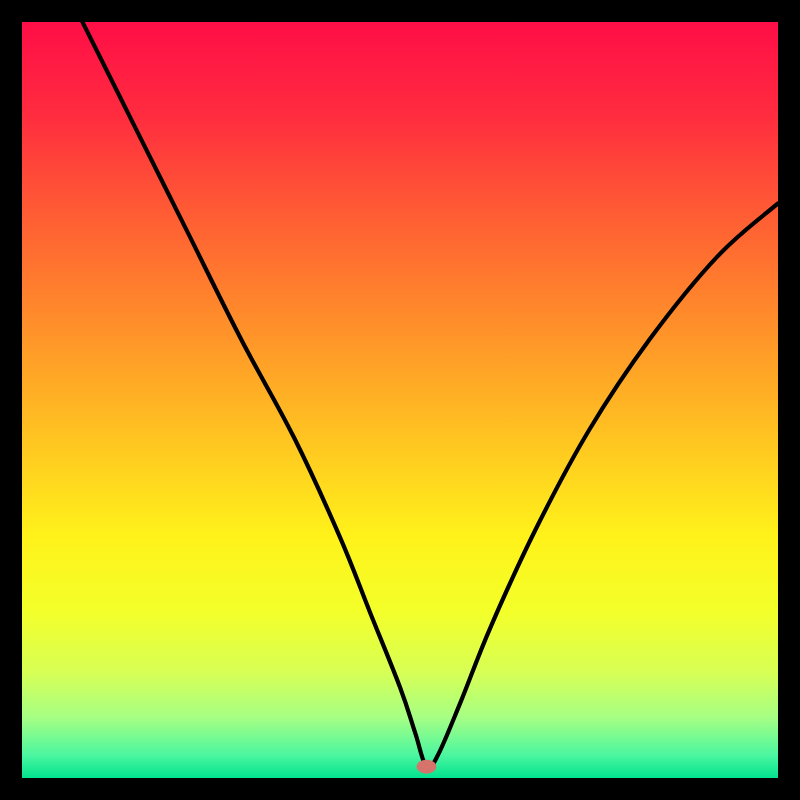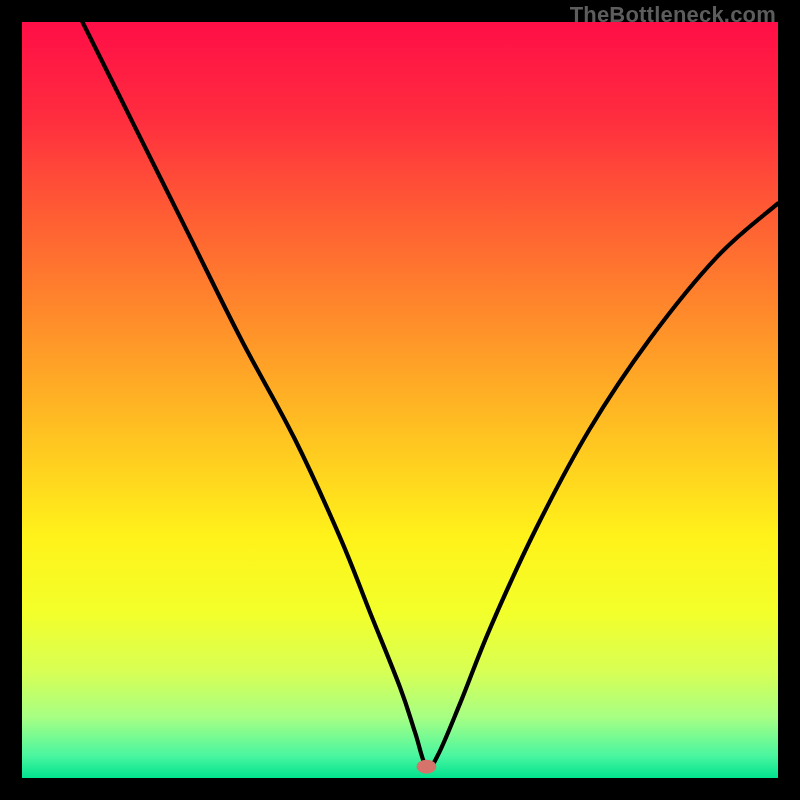--- a/index.html
+++ b/index.html
@@ -58,14 +58,13 @@
         </linearGradient>
     </defs>
 
     <rect x="0" y="0" width="756" height="756" fill="url(#bg-grad)"></rect>
 
     <path id="curve-path" fill="none" stroke="#000000" stroke-width="4.2" stroke-linecap="round" stroke-linejoin="round" d="M 60.48 0.00 C 70.01 19.05, 94.35 67.74, 113.40 105.84 C 132.45 143.94, 147.27 173.58, 166.32 211.68 C 185.37 249.78, 200.19 280.78, 219.24 317.52 C 238.29 354.26, 254.47 380.42, 272.16 415.80 C 289.85 451.18, 303.91 482.78, 317.52 514.08 C 331.13 545.38, 336.87 562.46, 347.76 589.68 C 358.65 616.90, 369.84 643.51, 378.00 665.28 C 386.16 687.05, 388.36 696.35, 393.12 710.64 C 397.88 724.93, 400.38 740.58, 404.46 744.66 C 408.54 748.74, 409.68 744.89, 415.80 733.32 C 421.92 721.75, 428.95 703.53, 438.48 680.40 C 448.01 657.27, 455.11 636.10, 468.72 604.80 C 482.33 573.50, 496.39 541.90, 514.08 506.52 C 531.77 471.14, 546.59 442.26, 567.00 408.24 C 587.41 374.22, 604.35 348.82, 627.48 317.52 C 650.61 286.22, 672.39 258.85, 695.52 234.36 C 718.65 209.87, 745.11 190.97, 756.00 181.44"></path>
 
     <ellipse id="min-marker" rx="10" ry="7" fill="#d6736b" cx="404.46" cy="744.66"></ellipse>
   </svg>
 
-  <div class="attribution">TheBottleneck.com</div>
 </div>
 
 </body></html>

